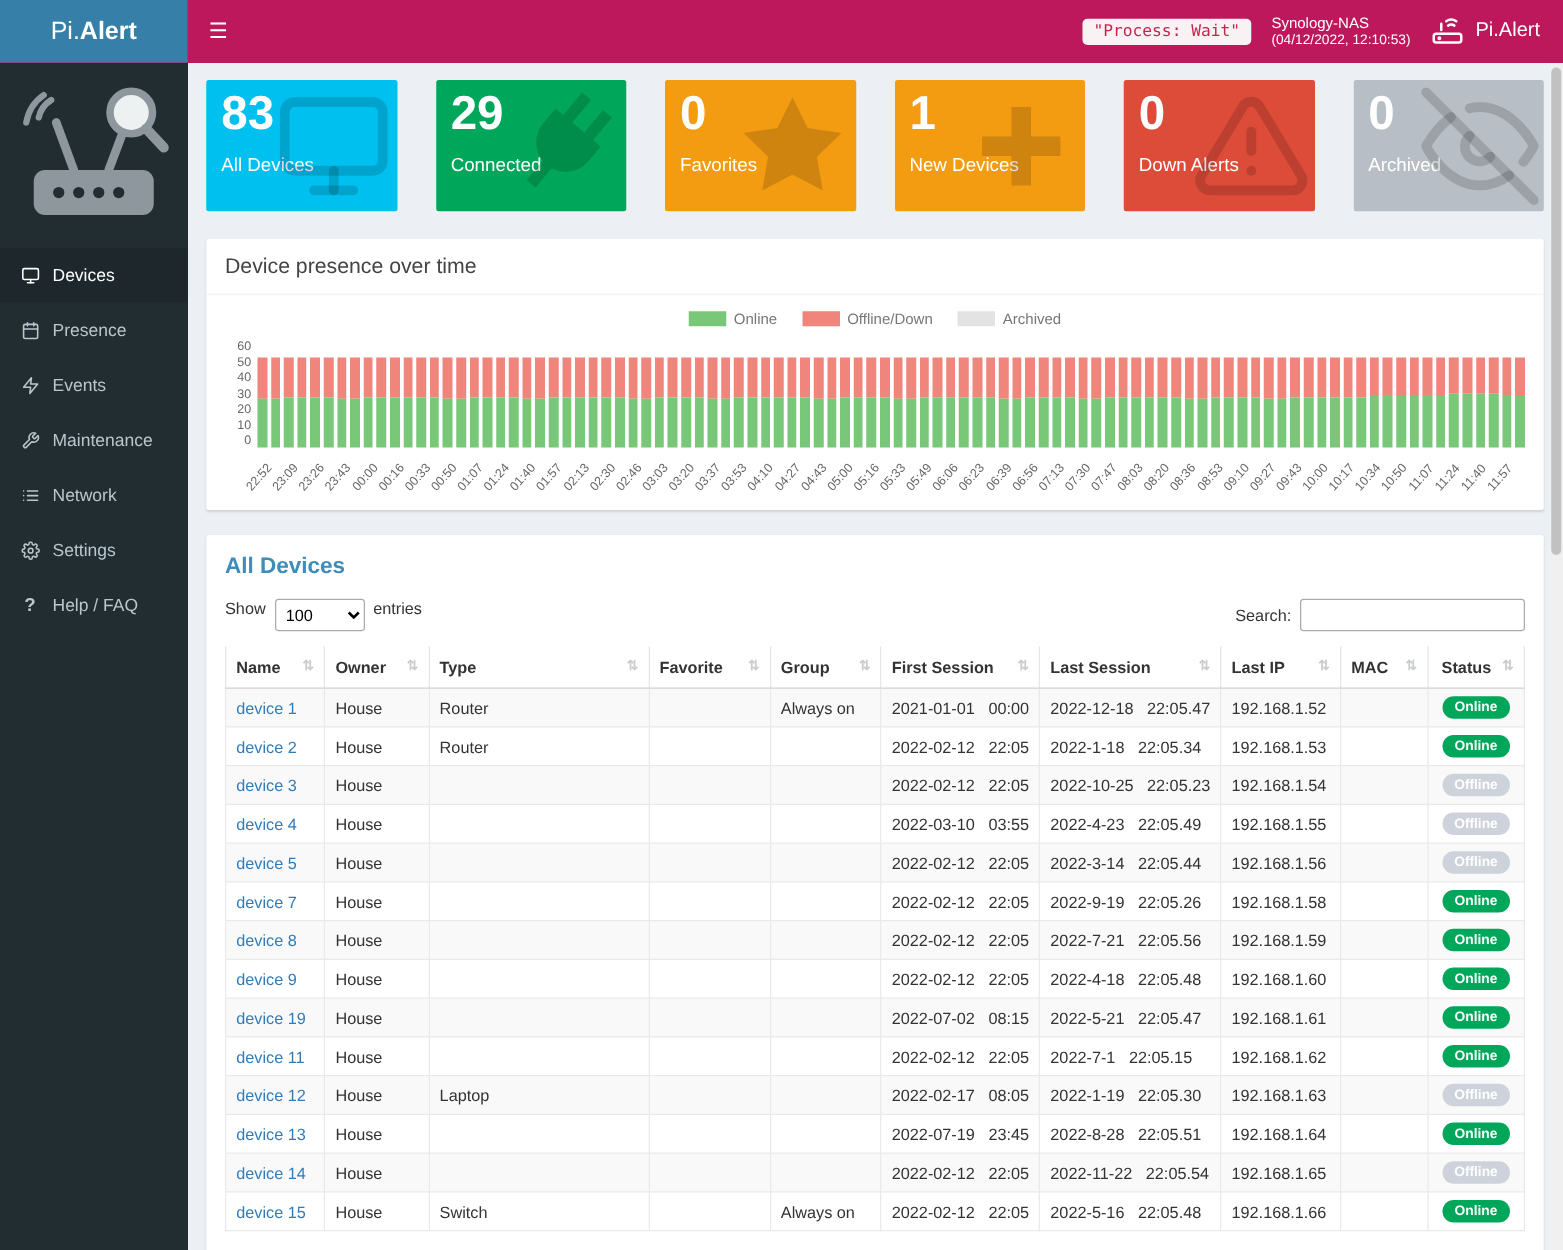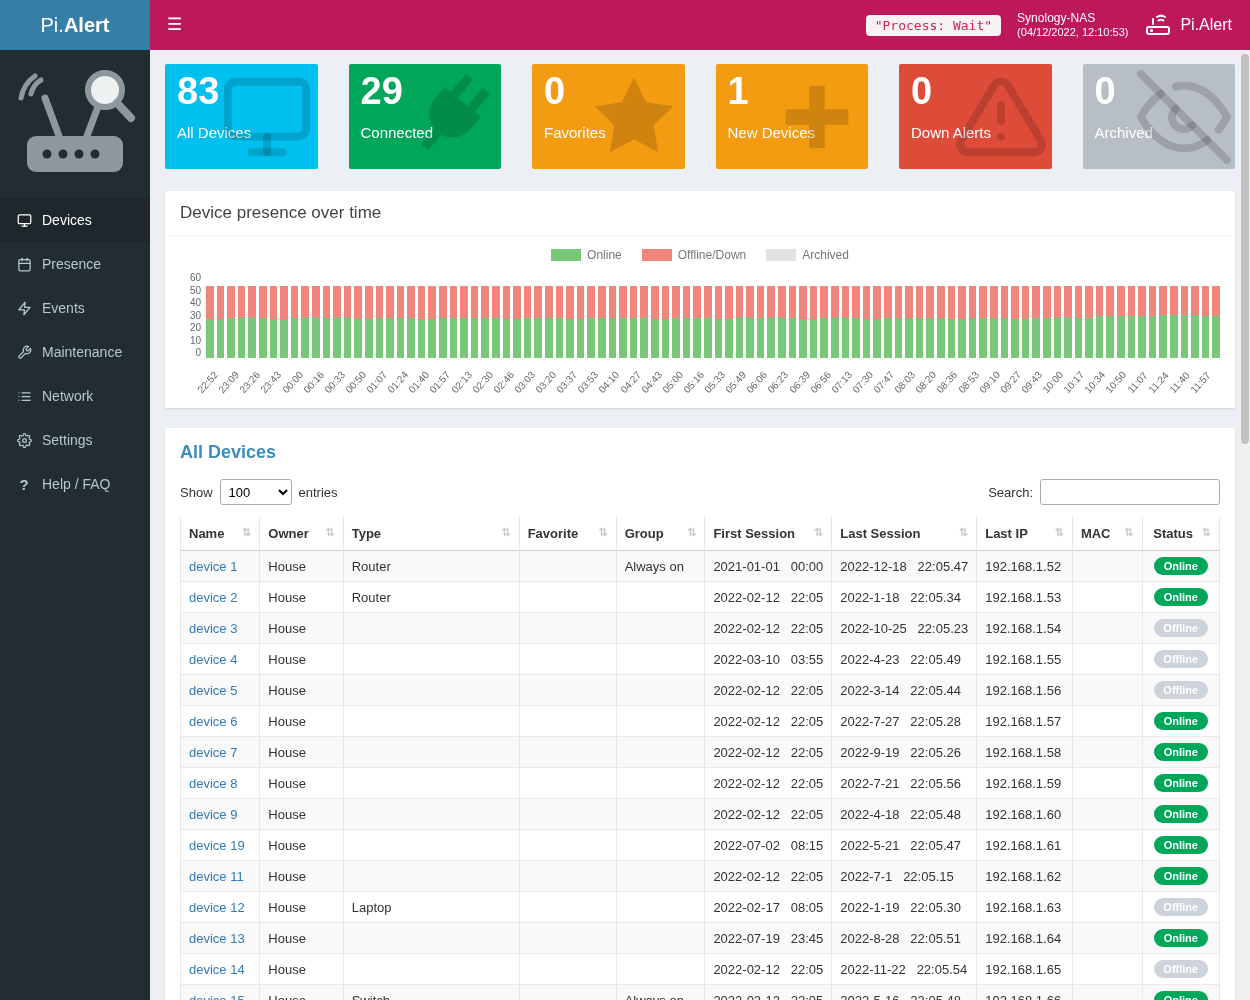--- a/index.html
+++ b/index.html
@@ -51,21 +51,21 @@
   .chart-body{display:flex}
   .yaxis{width:26px;height:86px;display:flex;flex-direction:column;justify-content:space-between;align-items:flex-end;font-size:10px;color:#666;padding-right:5px}
   .plot{flex:1;height:86px;display:flex;align-items:flex-end;gap:3px}
   .bar{flex:1;height:100%;display:flex;flex-direction:column-reverse}
   .xlabels{display:flex;margin-left:26px;height:40px;margin-top:4px}
   .xlab{flex:1;min-width:0;font-size:10px;color:#666;white-space:nowrap;transform:rotate(-48deg) translate(-8px,8px);transform-origin:50% 50%;text-align:center}
   
   .devices-panel{padding:12px 15px 20px;min-height:560px}
   .panel-title{color:#3c8dbc;font-size:18px;font-weight:700;margin:2px 0 16px}
   .table-controls{display:flex;justify-content:space-between;align-items:center;font-size:13px;color:#333;margin-bottom:12px}
-  .show-group{display:flex;align-items:center;gap:7px}
+  .show-group{display:flex;gap:7px}
   .show-group select{height:26px;min-width:72px;border:1px solid #aaa;border-radius:3px;font-size:13px;font-family:"Liberation Sans",sans-serif;padding:0 4px;background:#fff}
   .search-group{display:flex;align-items:center;gap:7px}
   .search-group input{height:26px;width:180px;border:1px solid #aaa;border-radius:3px;padding:0 6px;font-size:13px;font-family:"Liberation Sans",sans-serif}
   table.devices{width:100%;border-collapse:collapse;font-size:13px}
   table.devices th{font-weight:700;text-align:left;padding:9px 8px;border:1px solid #e6e6e6;border-top:none;border-bottom:1px solid #cfcfcf;white-space:nowrap}
   table.devices td{padding:6px 8px;border:1px solid #e9e9e9;white-space:pre}
   table.devices tbody tr:nth-child(odd){background:#f9f9f9}
   table.devices a{color:#337ab7;text-decoration:none}
   .sort-icon{float:right;color:#c9ccd0;font-size:11px;margin-left:6px}
   .badge{display:inline-block;min-width:54px;text-align:center;padding:3px 9px;font-size:11px;font-weight:700;color:#fff;border-radius:10px;white-space:nowrap}
@@ -913,32 +913,20 @@
             <td></td>
             <td></td>
             <td></td>
             <td>2022-02-12   22:05</td>
             <td>2022-3-14   22:05.44</td>
             <td>192.168.1.56</td>
             <td></td>
             <td><span class="badge" style="background: rgb(206, 211, 219);">Offline</span></td>
           </tr>
           <tr>
-            <td><a href="#">device 6</a></td>
-            <td>House</td>
-            <td></td>
-            <td></td>
-            <td></td>
-            <td>2022-02-12   22:05</td>
-            <td>2022-7-27   22:05.28</td>
-            <td>192.168.1.57</td>
-            <td></td>
-            <td><span class="badge" style="background: rgb(0, 166, 90);">Online</span></td>
-          </tr>
-          <tr>
             <td><a href="#">device 7</a></td>
             <td>House</td>
             <td></td>
             <td></td>
             <td></td>
             <td>2022-02-12   22:05</td>
             <td>2022-9-19   22:05.26</td>
             <td>192.168.1.58</td>
             <td></td>
             <td><span class="badge" style="background: rgb(0, 166, 90);">Online</span></td>

